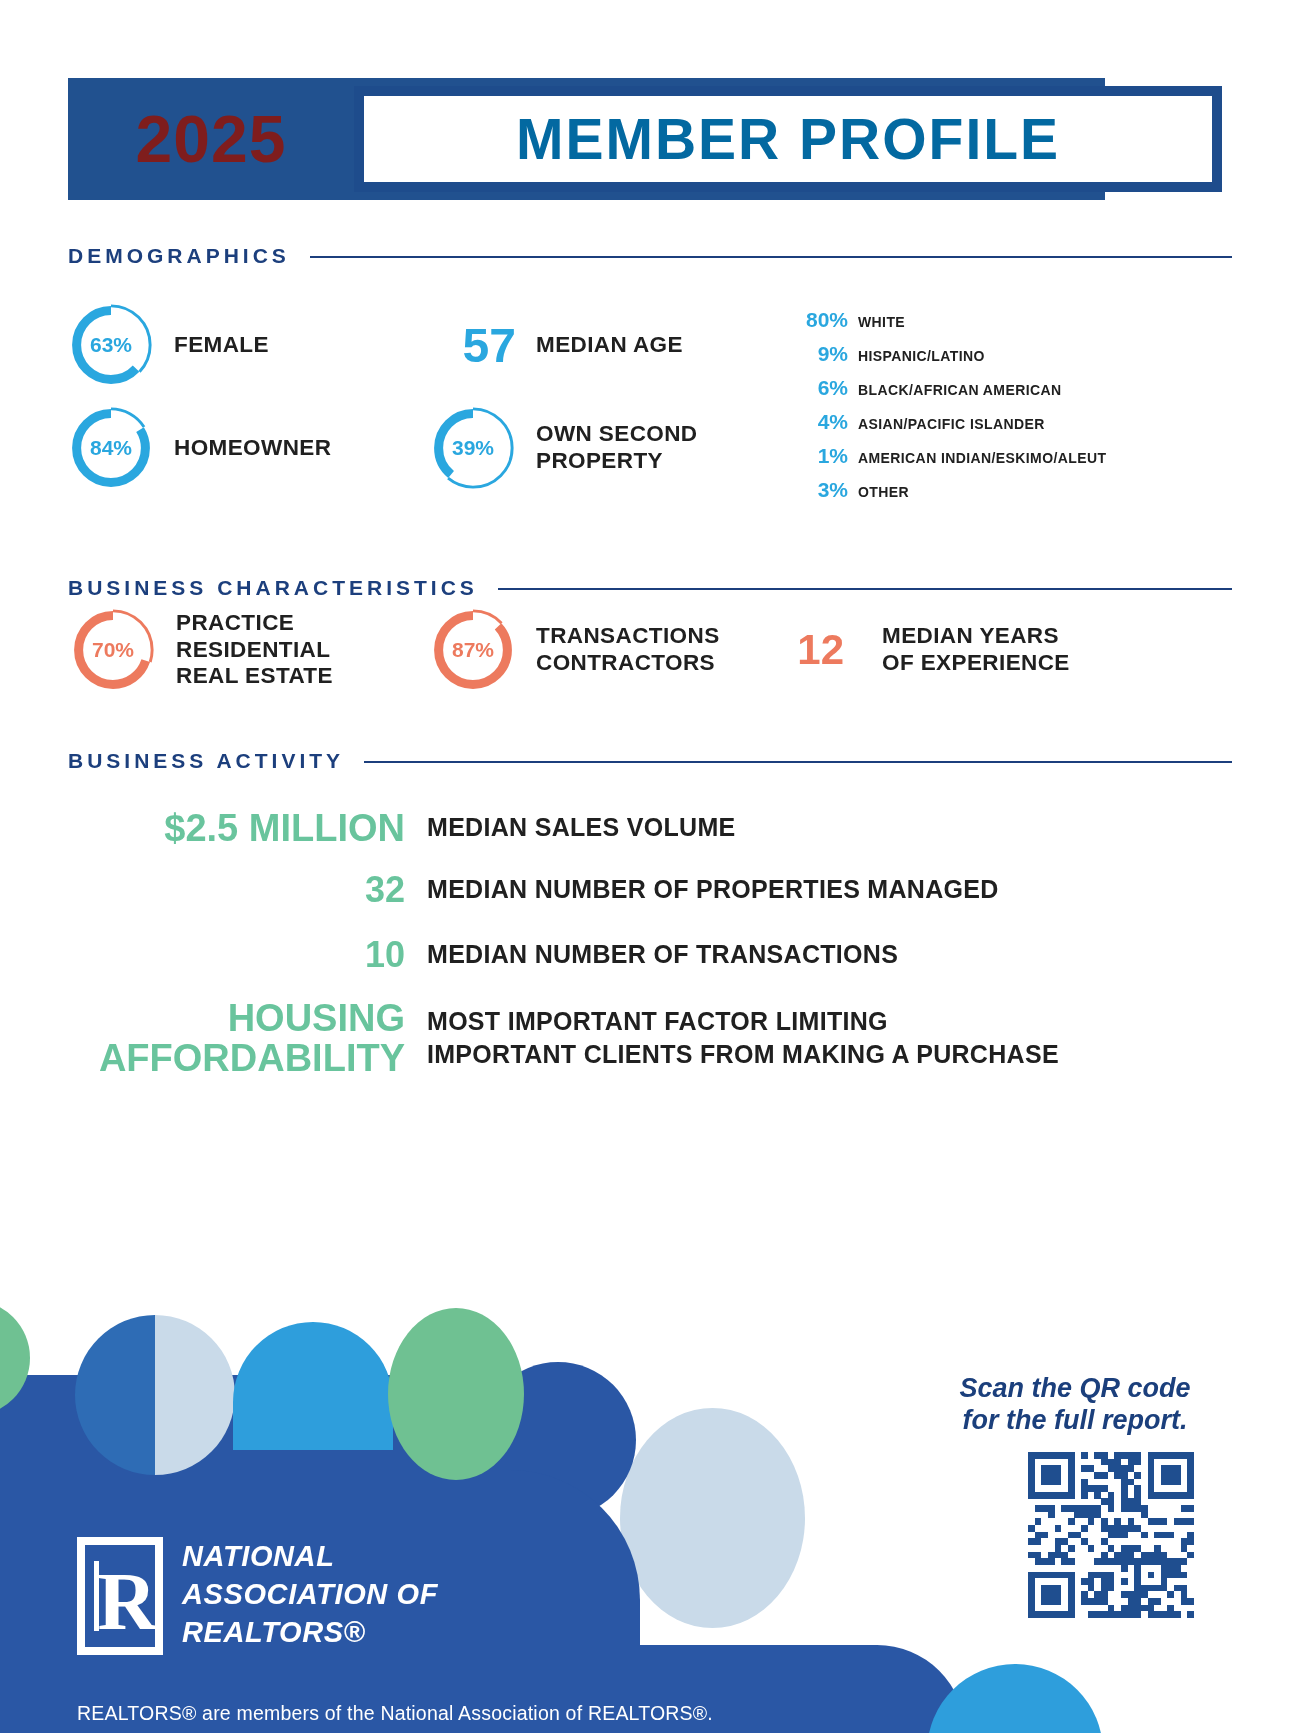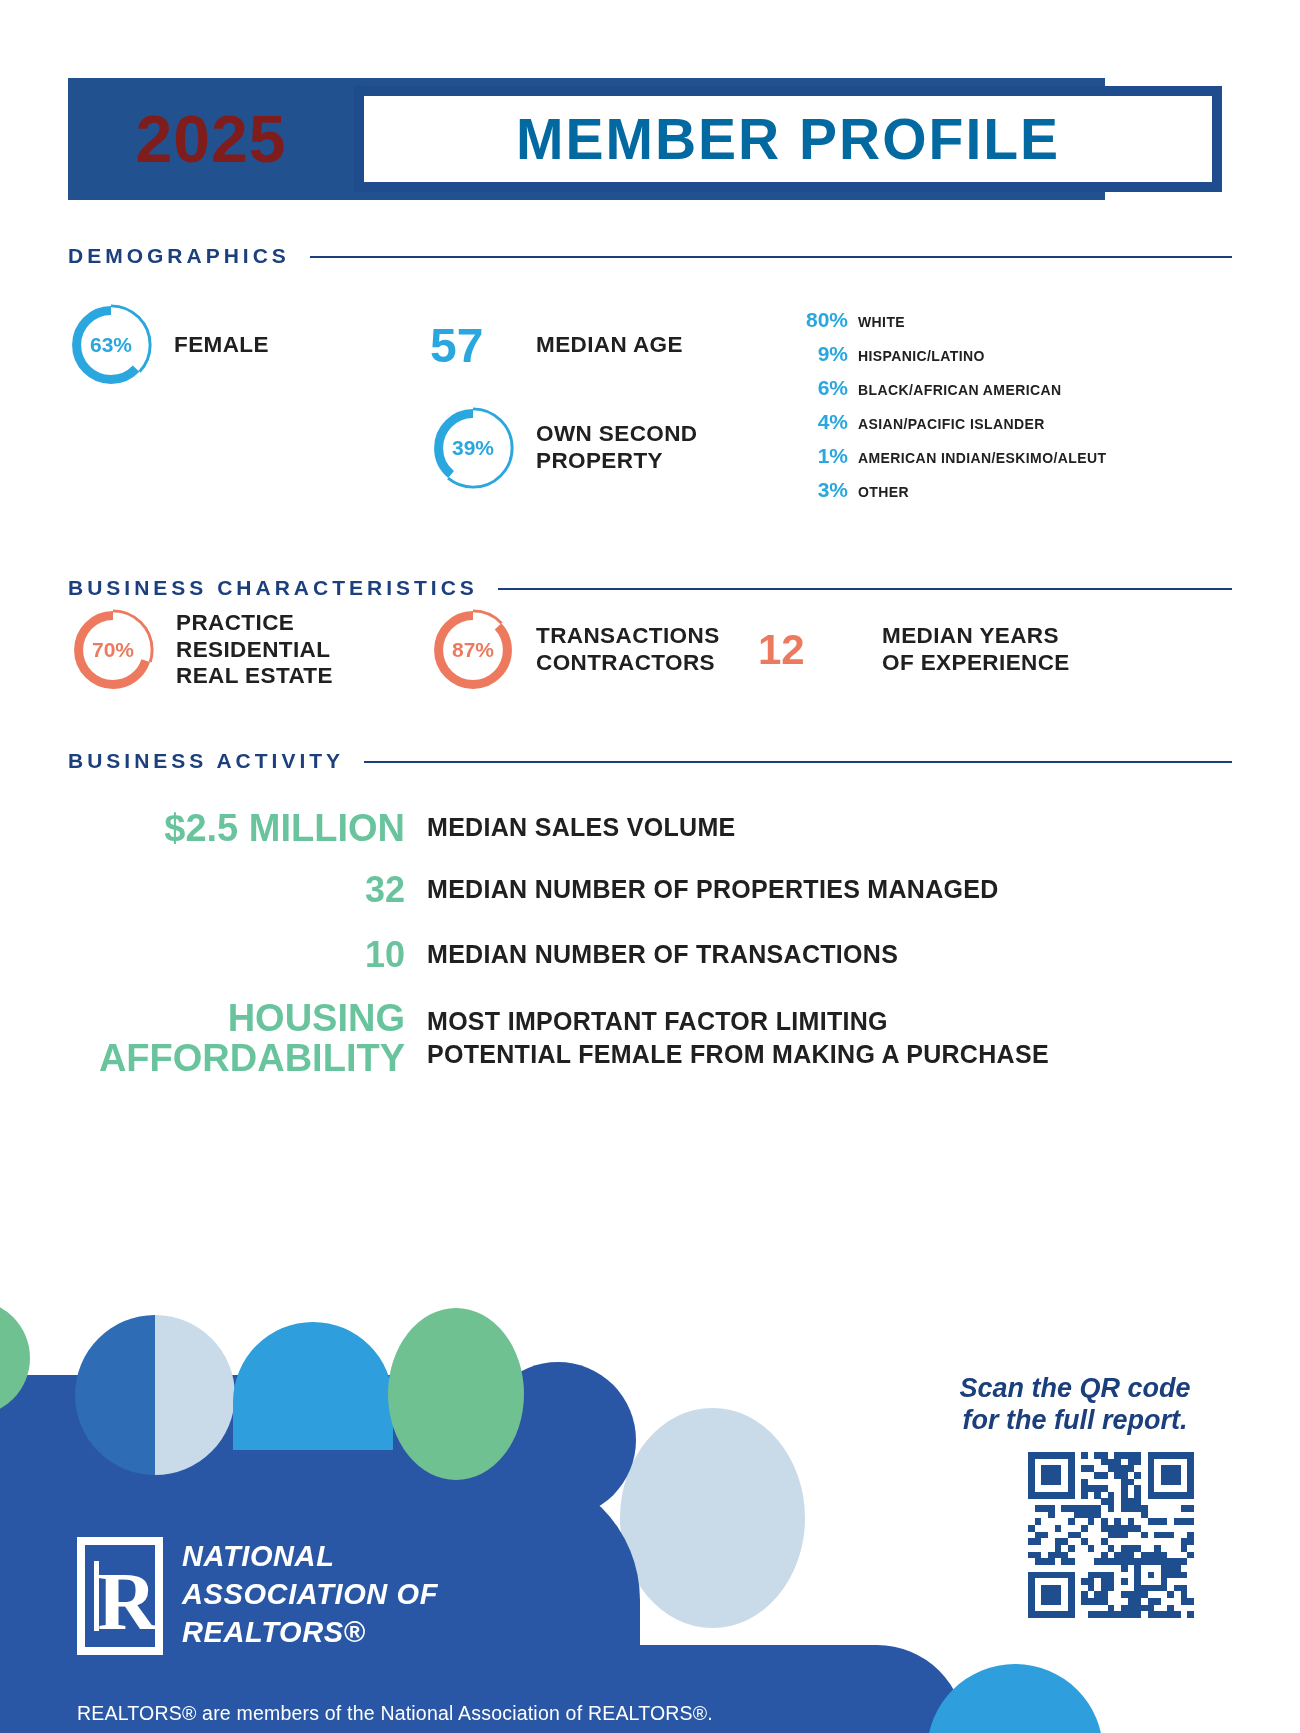--- a/index.html
+++ b/index.html
@@ -21,21 +21,21 @@
   .sec-head .rule { flex:1; height:2.5px; background:#1C3F7D; margin-left:20px; margin-top:2px; }
 
   
   .stat { position:absolute; display:flex; align-items:center; }
   .badge { position:relative; width:86px; height:86px; flex:0 0 86px; }
   .badge svg { position:absolute; inset:0; }
   .ring-value { position:absolute; inset:0; display:flex; align-items:center; justify-content:center;
                 font-size:21px; font-weight:800; }
   .blue-txt  { color:#2AA7DF; }
   .coral-txt { color:#ED7A5E; }
-  .big-num { width:86px; flex:0 0 86px; text-align:left; font-weight:800; }
+  .big-num { width:86px; flex:0 0 86px; text-align:right; font-weight:800; }
   .num-57 { font-size:48px; color:#2AA7DF; }
   .num-12 { font-size:42px; color:#ED7A5E; }
   .stat-label { margin-left:20px; color:#202020; font-size:22.5px; font-weight:700; letter-spacing:0.4px;
                 line-height:1.18; white-space:pre-line; }
 
   
   .eth-list { position:absolute; left:793px; top:308px; }
   .eth-row { display:flex; align-items:baseline; height:34px; }
   .eth-pct { width:55px; text-align:right; color:#2AA7DF; font-size:21px; font-weight:800; }
   .eth-label { margin-left:10px; color:#202020; font-size:14px; font-weight:700; letter-spacing:0.4px; }
@@ -100,20 +100,30 @@
       </span>
     <span class="ring-value blue-txt" style="position:absolute;width:86px;height:86px;">63%</span>
     <span class="stat-label">FEMALE</span>
   </div>
 
   <div class="stat" style="left:430px; top:302px; height:86px;">
     <span class="big-num num-57">57</span>
     <span class="stat-label">MEDIAN AGE</span>
   </div>
 
+  <div class="stat" style="left:68px; top:405px;">
+    <span class="badge">
+        <svg viewBox="0 0 100 100" width="100%" height="100%">
+          <circle cx="50" cy="50" r="45.5" fill="none" stroke="#2AA7DF" stroke-width="3.4" pathLength="100" stroke-dasharray="16 84" transform="rotate(-90 50 50)"></circle>
+          <circle cx="50" cy="50" r="40" fill="none" stroke="#2AA7DF" stroke-width="10.5" pathLength="100" stroke-dasharray="84 16" stroke-dashoffset="-16" transform="rotate(-90 50 50)"></circle>
+        </svg>
+      </span>
+    <span class="ring-value blue-txt" style="position:absolute;width:86px;height:86px;">84%</span>
+    <span class="stat-label">HOMEOWNER</span>
+  </div>
 
   <div class="stat" style="left:430px; top:405px;">
     <span class="badge">
         <svg viewBox="0 0 100 100" width="100%" height="100%">
           <circle cx="50" cy="50" r="45.5" fill="none" stroke="#2AA7DF" stroke-width="3.4" pathLength="100" stroke-dasharray="61 39" transform="rotate(-90 50 50)"></circle>
           <circle cx="50" cy="50" r="40" fill="none" stroke="#2AA7DF" stroke-width="10.5" pathLength="100" stroke-dasharray="39 61" stroke-dashoffset="-61" transform="rotate(-90 50 50)"></circle>
         </svg>
       </span>
     <span class="ring-value blue-txt" style="position:absolute;width:86px;height:86px;">39%</span>
     <span class="stat-label">OWN SECOND
@@ -197,21 +207,21 @@
     <span class="act-label">MEDIAN NUMBER OF PROPERTIES MANAGED</span>
   </div>
   <div class="act-row" style="top:932px; height:46px;">
     <span class="act-value v-num">10</span>
     <span class="act-label">MEDIAN NUMBER OF TRANSACTIONS</span>
   </div>
   <div class="act-row" style="top:995px; height:86px;">
     <span class="act-value v-large">HOUSING
 AFFORDABILITY</span>
     <span class="act-label">MOST IMPORTANT FACTOR LIMITING
-POTENTIAL FEMALE FROM MAKING A PURCHASE</span>
+IMPORTANT CLIENTS FROM MAKING A PURCHASE</span>
   </div>
 
   <div class="foot">
     <div class="pale-comma z1"></div>
     <div class="navy navy-left z2"></div>
     <div class="navy navy-bump z2"></div>
     <div class="navy navy-mid z2"></div>
     <div class="navy navy-sweep z2"></div>
     <div class="green-sliver z3"></div>
     <div class="split-circle z3">

